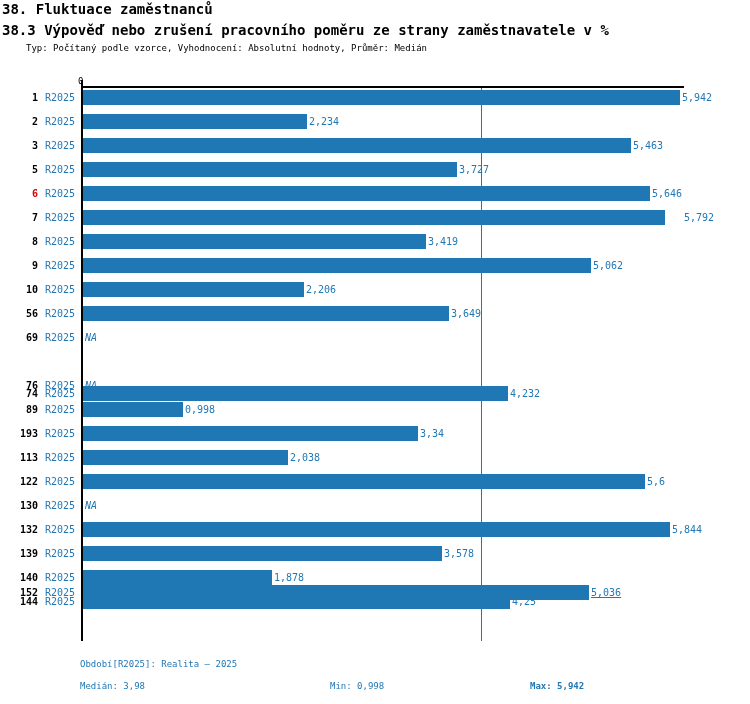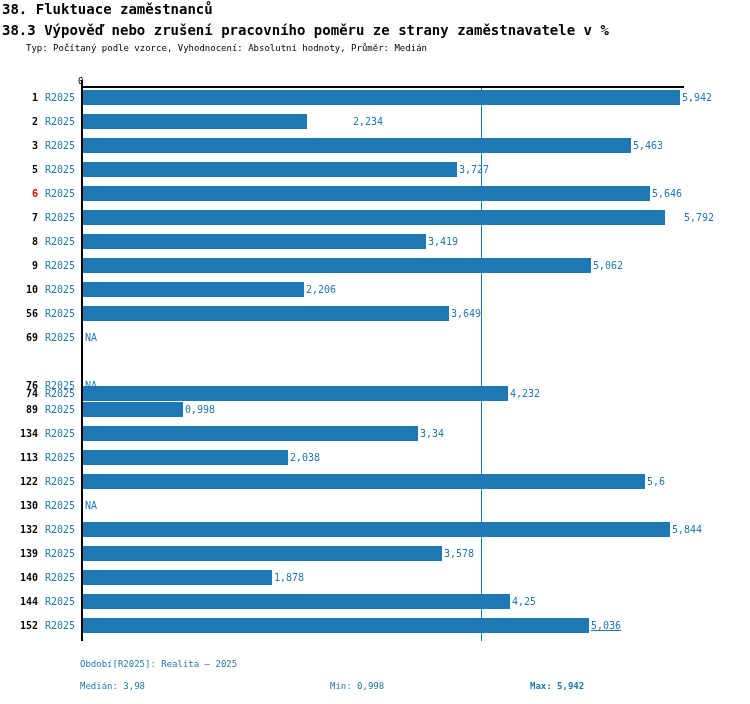--- a/index.html
+++ b/index.html
@@ -101,20 +101,21 @@
     font-size: 10px;
     color: #1f77b4;
     white-space: nowrap;
   }
   .na-value {
     position: absolute;
     left: 85px; top: 4px;
     font-size: 10px;
     color: #1f77b4;
     white-space: nowrap;
+    font-style: italic;
   }
 
   
   #footer { position: absolute; left: 0; top: 0; width: 750px; }
   .footer-text {
     position: absolute;
     font-size: 9px;
     color: #1f77b4;
     white-space: nowrap;
   }
@@ -142,21 +143,21 @@
       <div class="row" style="top: 88px;">
         <div class="row-index">1</div>
         <div class="row-period">R2025</div>
         <div class="bar" style="width: 597px; background: rgb(31, 119, 180);"></div>
         <div class="bar-value" style="left: 682px;">5,942</div>
       </div>
       <div class="row" style="top: 112px;">
         <div class="row-index">2</div>
         <div class="row-period">R2025</div>
         <div class="bar" style="width: 224px; background: rgb(31, 119, 180);"></div>
-        <div class="bar-value" style="left: 309px; margin-left: 44px;">2,234</div>
+        <div class="bar-value" style="left: 309px;">2,234</div>
       </div>
       <div class="row" style="top: 136px;">
         <div class="row-index">3</div>
         <div class="row-period">R2025</div>
         <div class="bar" style="width: 548px; background: rgb(31, 119, 180);"></div>
         <div class="bar-value" style="left: 633px;">5,463</div>
       </div>
       <div class="row" style="top: 160px;">
         <div class="row-index">5</div>
         <div class="row-period">R2025</div>
@@ -215,21 +216,21 @@
         <div class="row-period">R2025</div>
         <div class="na-value">NA</div>
       </div>
       <div class="row" style="top: 400px;">
         <div class="row-index">89</div>
         <div class="row-period">R2025</div>
         <div class="bar" style="width: 100px; background: rgb(31, 119, 180);"></div>
         <div class="bar-value" style="left: 185px;">0,998</div>
       </div>
       <div class="row" style="top: 424px;">
-        <div class="row-index">134</div>
+        <div class="row-index">193</div>
         <div class="row-period">R2025</div>
         <div class="bar" style="width: 335px; background: rgb(31, 119, 180);"></div>
         <div class="bar-value" style="left: 420px;">3,34</div>
       </div>
       <div class="row" style="top: 448px;">
         <div class="row-index">113</div>
         <div class="row-period">R2025</div>
         <div class="bar" style="width: 205px; background: rgb(31, 119, 180);"></div>
         <div class="bar-value" style="left: 290px;">2,038</div>
       </div>
@@ -261,21 +262,21 @@
         <div class="row-period">R2025</div>
         <div class="bar" style="width: 189px; background: rgb(31, 119, 180);"></div>
         <div class="bar-value" style="left: 274px;">1,878</div>
       </div>
       <div class="row" style="top: 592px;">
         <div class="row-index">144</div>
         <div class="row-period">R2025</div>
         <div class="bar" style="width: 427px; background: rgb(31, 119, 180);"></div>
         <div class="bar-value" style="left: 512px;">4,25</div>
       </div>
-      <div class="row" style="top: 616px;">
+      <div class="row" style="top: 583px;">
         <div class="row-index">152</div>
         <div class="row-period">R2025</div>
         <div class="bar" style="width: 506px; background: rgb(31, 119, 180);"></div>
         <div class="bar-value" style="left: 591px; text-decoration: underline;">5,036</div>
       </div>
     </div>
 </div>
 
 <div id="footer">
   <div class="footer-text" id="footer-legend">Období[R2025]: Realita – 2025</div>

